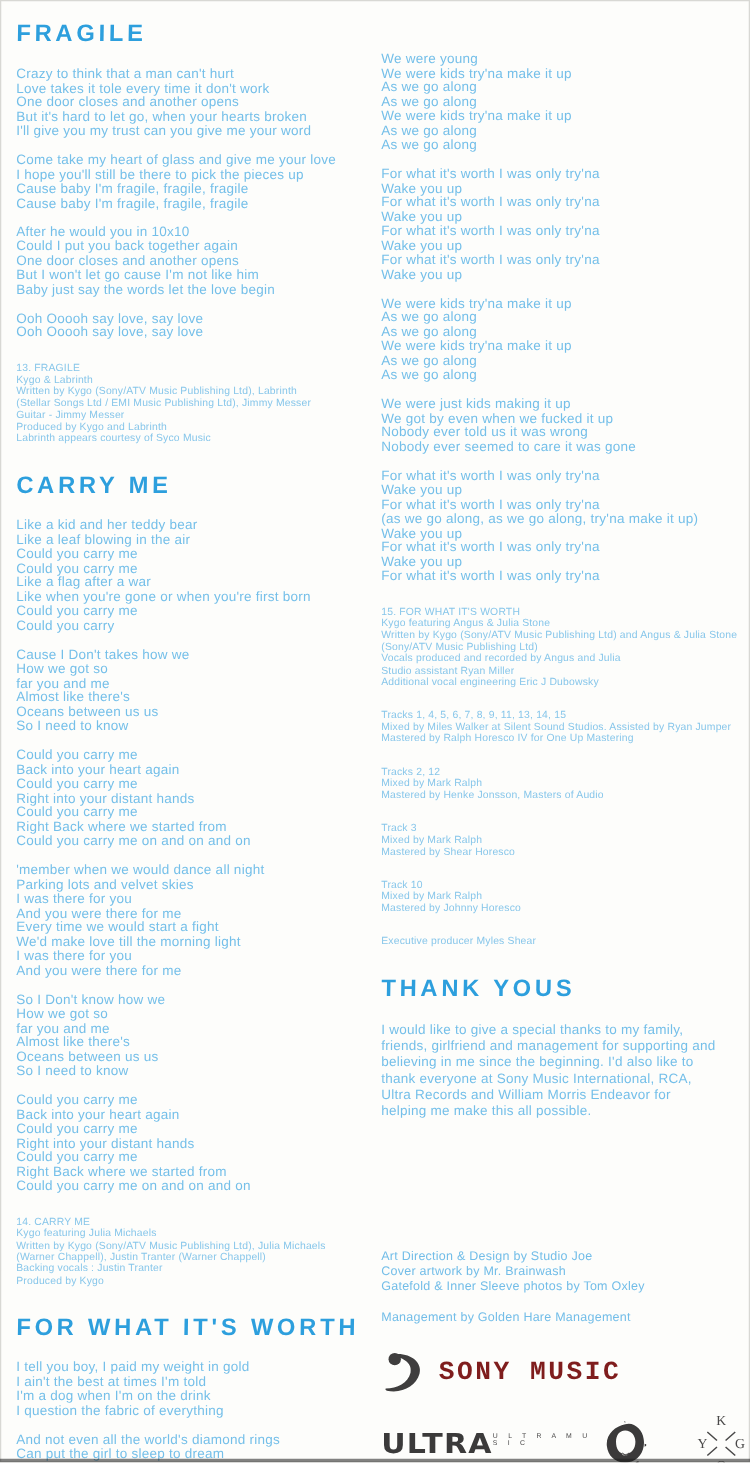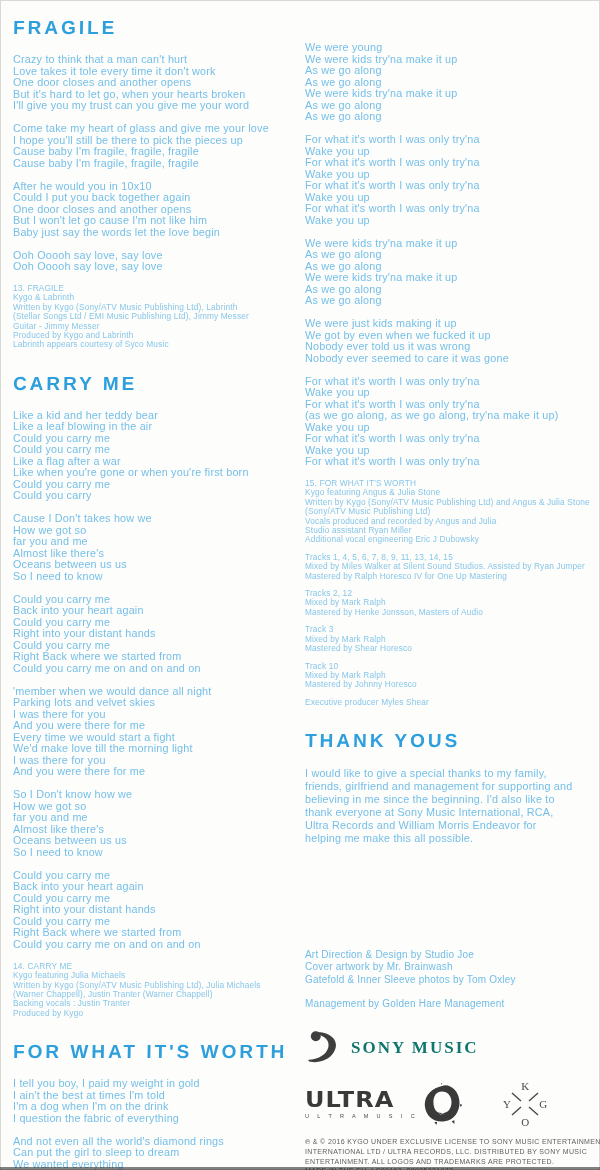--- a/index.html
+++ b/index.html
@@ -20,46 +20,46 @@
     transform:skewX(-1deg);
   }
   .col > div:first-child > .section-heading:first-child{margin-top:0;}
   #col-left > .section-heading:first-child{margin-top:0;}
 
   .block-stanza{margin-bottom:11.5px;}
   .lyric-line{
     font-size:10.8px;line-height:11.5px;color:#74bfe9;
     letter-spacing:0.2px;white-space:nowrap;
   }
-  .block-credits{margin-top:2px;margin-bottom:8px;}
+  .block-credits{margin-top:17px;margin-bottom:8px;}
   .credit-line{
     font-size:8.3px;line-height:9.4px;color:#87c6ea;
     letter-spacing:0.15px;white-space:nowrap;
   }
   .block-credits-lg{margin-bottom:12px;}
   .credit-lg-line{
     font-size:10px;line-height:12.3px;color:#72bde8;
     letter-spacing:0.2px;white-space:nowrap;
   }
   .block-paragraph{
     margin-top:12px;font-size:10.8px;line-height:13px;color:#74bfe9;
     width:268px;letter-spacing:0.2px;
   }
 
   
   .sony-row{margin-top:18px;display:flex;align-items:center;gap:10px;height:40px;}
   .sony-swoosh{width:36px;height:38px;flex:0 0 auto;}
   .sony-word{
-    font-family:Liberation Serif, serif;font-weight:bold;
-    font-size:17px;letter-spacing:2px;color:#0f766e;
+    font-family:Liberation Mono, monospace;font-weight:bold;
+    font-size:21px;letter-spacing:2px;color:#7f1d1d;
   }
 
   
   .label-row{margin-top:12px;display:flex;align-items:center;height:48px;}
-  .ultra-logo{display:flex;flex-direction:column;align-items:flex-start;}
+  .ultra-logo{display:flex;flex-direction:row;align-items:flex-start;}
   .ultra-word{
     font-weight:900;font-size:24px;line-height:22px;color:#3b3a3a;
     letter-spacing:1px;transform:scaleY(0.92);
     font-family:"DejaVu Sans", sans-serif;
   }
   .ultra-sub{font-size:5.5px;letter-spacing:3.4px;color:#4a4949;margin-top:2px;}
   .ultra-splat{width:40px;height:44px;margin-left:4px;}
   .kygo-logo{position:relative;width:42px;height:44px;margin-left:42px;}
   .kygo-x{position:absolute;inset:0;width:100%;height:100%;}
   .kygo-letter{

